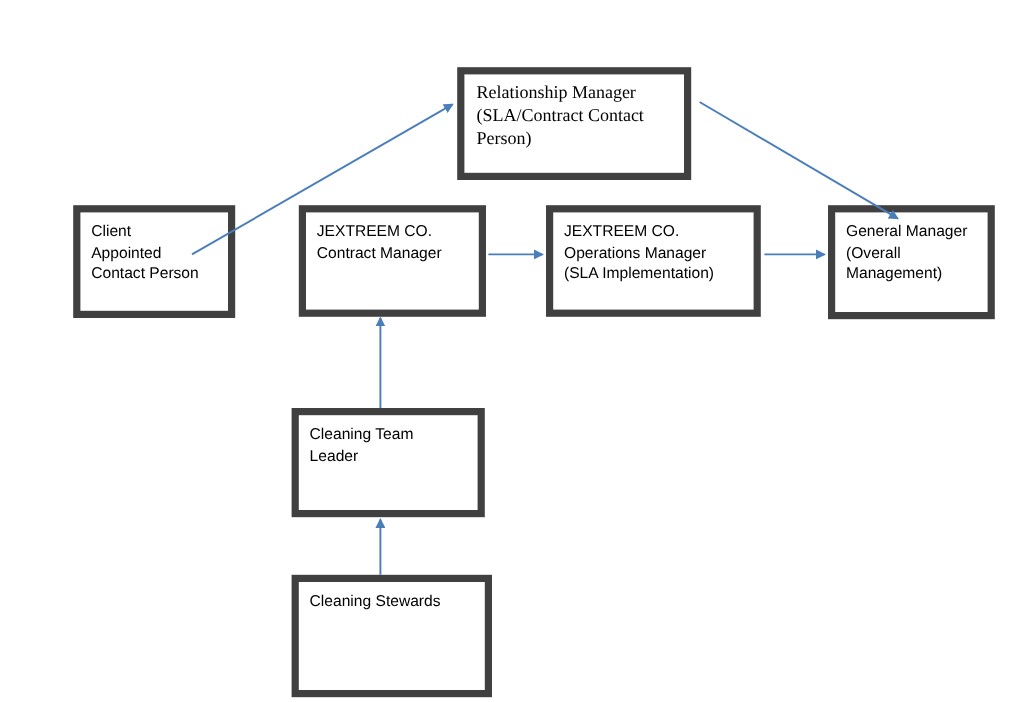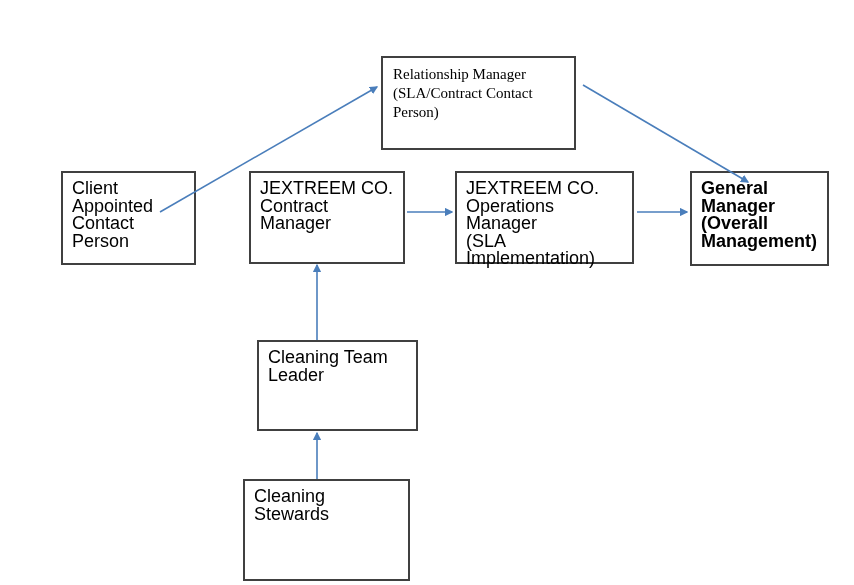--- a/index.html
+++ b/index.html
@@ -12,29 +12,29 @@
     width: 854px;
     height: 585px;
     background: #ffffff;
     overflow: hidden;
     font-family: "Liberation Sans", sans-serif;
   }
   .node {
     position: absolute;
     box-sizing: border-box;
     background: #ffffff;
-    border: 2px solid #1d4ed8;
+    border: 6px solid #1d4ed8;
     z-index: 3;
   }
   .node .label {
     position: absolute;
     left: 9px;
     top: 7px;
     right: 4px;
-    font-size: 18px;
+    font-size: 13px;
     line-height: 17.5px;
     color: #000000;
     white-space: pre-line;
   }
   .node.serif .label {
     font-family: "Liberation Serif", "DejaVu Serif", serif;
     font-size: 15px;
     line-height: 19px;
     left: 10px;
     top: 7px;
@@ -86,27 +86,27 @@
     <span class="label">JEXTREEM CO.
 Contract Manager</span>
   </div>
 
   <div class="node" style="left: 455px; top: 171px; width: 179px; height: 93px; border-color: rgb(64, 64, 64);">
     <span class="label">JEXTREEM CO.
 Operations Manager
 (SLA Implementation)</span>
   </div>
 
-  <div class="node" style="left: 690px; top: 171px; width: 139px; height: 95px; border-color: rgb(64, 64, 64); font-weight: bold;">
+  <div class="node" style="left: 690px; top: 171px; width: 139px; height: 95px; border-color: rgb(64, 64, 64);">
     <span class="label">General Manager
 (Overall
 Management)</span>
   </div>
 
-  <div class="node" style="left: 257px; top: 340px; width: 161px; height: 91px; border-color: rgb(64, 64, 64);">
+  <div class="node" style="left: 243px; top: 340px; width: 161px; height: 91px; border-color: rgb(64, 64, 64);">
     <span class="label">Cleaning Team
 Leader</span>
   </div>
 
   <div class="node" style="left: 243px; top: 479px; width: 167px; height: 102px; border-color: rgb(64, 64, 64);">
     <span class="label">Cleaning Stewards</span>
   </div>
 
 </div>
 

